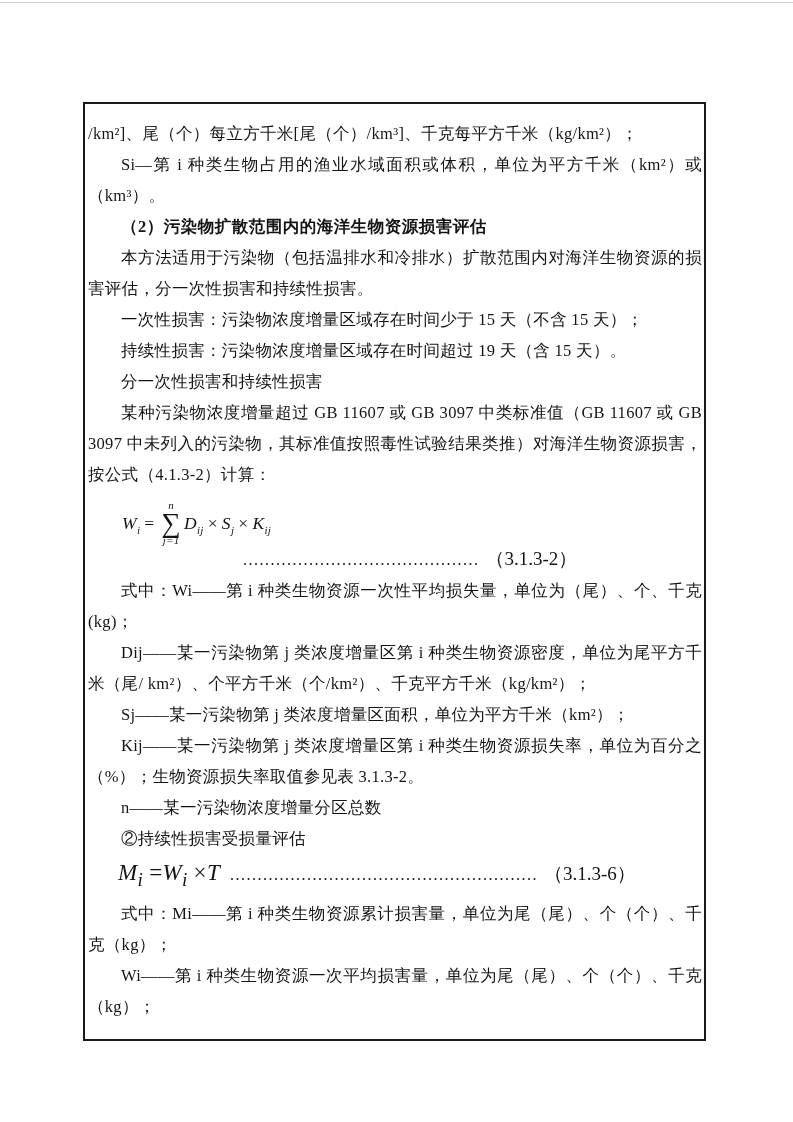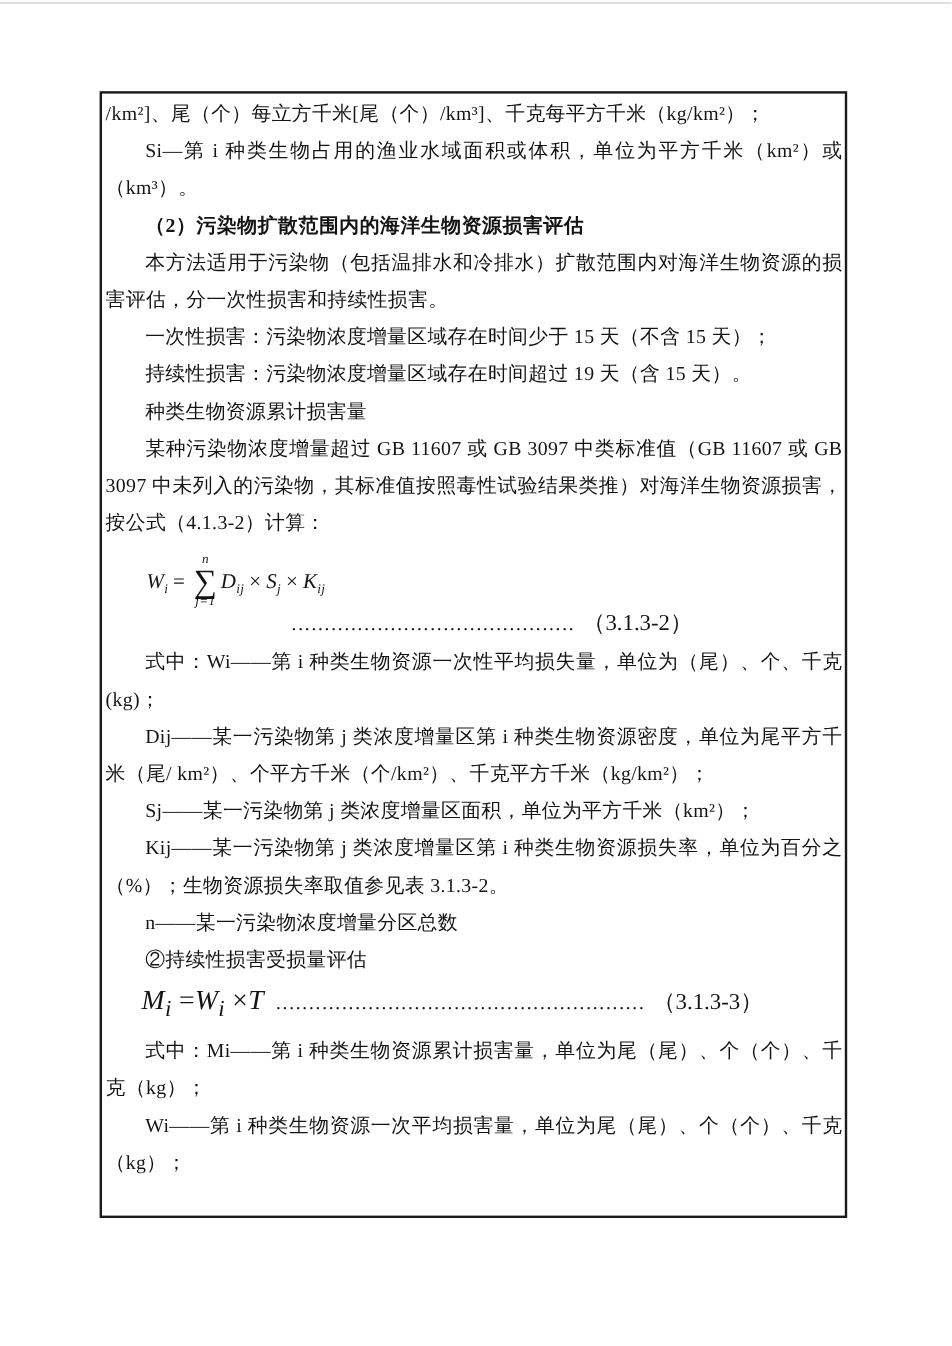--- a/index.html
+++ b/index.html
@@ -19,26 +19,26 @@
     position: absolute;
     top: 2px;
     left: 0;
     width: 793px;
     height: 1px;
     background: #cccccc;
   }
   .doc-cell {
     position: absolute;
     left: 83px;
-    top: 76px;
+    top: 102px;
     width: 623px;
     height: 939px;
     box-sizing: border-box;
     border: 2px solid #1a1a1a;
-    padding: 1px 2px 0 3px;
+    padding: 14px 2px 0 3px;
     overflow: hidden;
   }
   .para {
     margin: 0;
     font-size: 16.5px;
     line-height: 31px;
     text-indent: 2em;
     text-align: justify;
     text-justify: inter-character;
     letter-spacing: 0.3px;
@@ -113,21 +113,21 @@
 <div class="page-top-edge"></div>
 
 <div class="doc-cell">
 
   <p class="para no-indent">/km²]、尾（个）每立方千米[尾（个）/km³]、千克每平方千米（kg/km²）；</p>
   <p class="para">Si—第 i 种类生物占用的渔业水域面积或体积，单位为平方千米（km²）或（km³）。</p>
   <p class="para bold">（2）污染物扩散范围内的海洋生物资源损害评估</p>
   <p class="para">本方法适用于污染物（包括温排水和冷排水）扩散范围内对海洋生物资源的损害评估，分一次性损害和持续性损害。</p>
   <p class="para">一次性损害：污染物浓度增量区域存在时间少于 15 天（不含 15 天）；</p>
   <p class="para">持续性损害：污染物浓度增量区域存在时间超过 19 天（含 15 天）。</p>
-  <p class="para">种类生物资源累计损害量</p>
+  <p class="para">分一次性损害和持续性损害</p>
   <p class="para">某种污染物浓度增量超过 GB 11607 或 GB 3097 中类标准值（GB 11607 或 GB 3097 中未列入的污染物，其标准值按照毒性试验结果类推）对海洋生物资源损害，按公式（4.1.3-2）计算：</p>
 
   <div class="formula-block">
     <div class="f-line">
       <span><i>W</i><sub>i</sub></span>
       <span class="f-eq">=</span>
       <span class="sigma-stack">
         <span class="limit">n</span>
         <span class="sigma-glyph">∑</span>
         <span class="limit">j=1</span>
@@ -146,19 +146,19 @@
   <p class="para">式中：Wi——第 i 种类生物资源一次性平均损失量，单位为（尾）、个、千克(kg)；</p>
   <p class="para">Dij——某一污染物第 j 类浓度增量区第 i 种类生物资源密度，单位为尾平方千米（尾/ km²）、个平方千米（个/km²）、千克平方千米（kg/km²）；</p>
   <p class="para">Sj——某一污染物第 j 类浓度增量区面积，单位为平方千米（km²）；</p>
   <p class="para">Kij——某一污染物第 j 类浓度增量区第 i 种类生物资源损失率，单位为百分之（%）；生物资源损失率取值参见表 3.1.3-2。</p>
   <p class="para">n——某一污染物浓度增量分区总数</p>
   <p class="para">②持续性损害受损量评估</p>
 
   <div class="f2-row">
     <span class="f2-math"><i>M</i><sub>i</sub>&nbsp;<span style="font-style:normal">=</span><i>W</i><sub>i</sub>&nbsp;<span style="font-style:normal">×</span><i>T</i></span>
     <span class="dots">........................................................</span>
-      <span class="flabel">（3.1.3-3）</span>
+      <span class="flabel">（3.1.3-6）</span>
   </div>
 
   <p class="para">式中：Mi——第 i 种类生物资源累计损害量，单位为尾（尾）、个（个）、千克（kg）；</p>
   <p class="para">Wi——第 i 种类生物资源一次平均损害量，单位为尾（尾）、个（个）、千克（kg）；</p>
 
 </div>
 
 </body></html>

